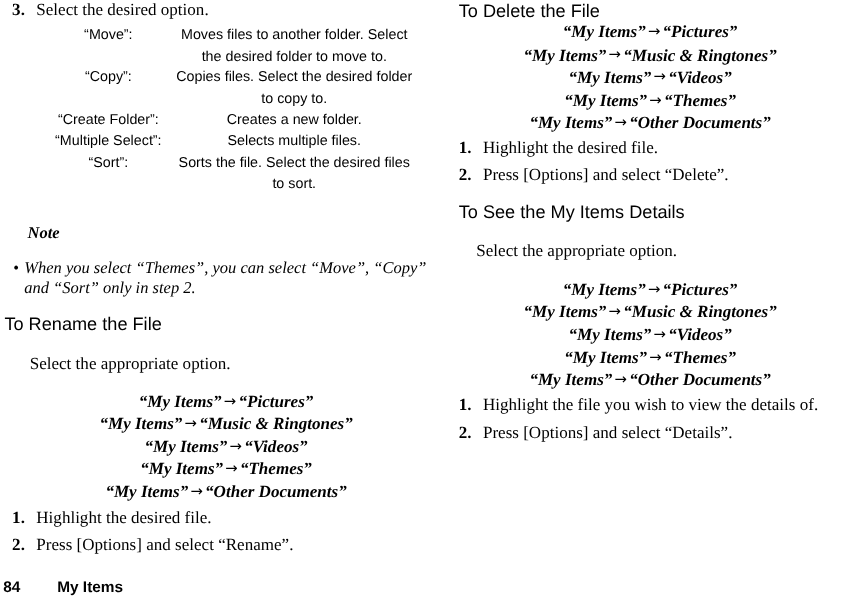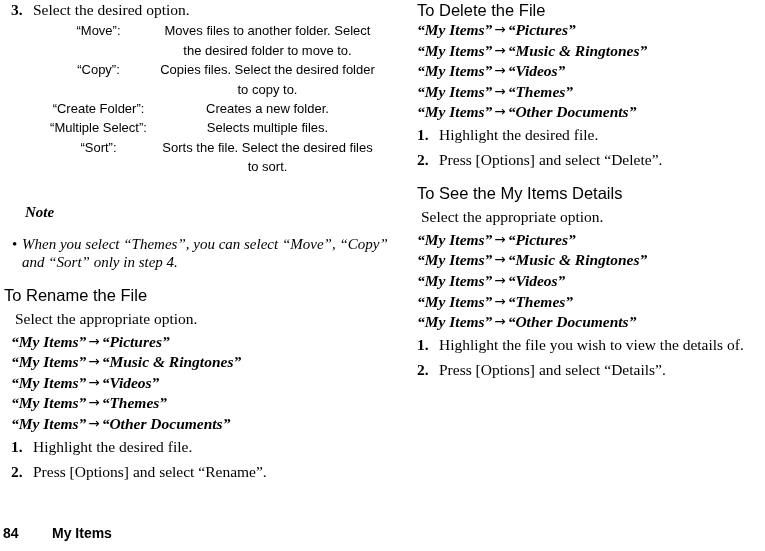--- a/index.html
+++ b/index.html
@@ -107,34 +107,35 @@
     padding-left: 4px;
     margin: 0;
   }
   .col-right .section-heading { padding-left: 0; }
 
   .lead-line {
     font-family: "Liberation Serif", "DejaVu Serif", serif;
     font-size: 15.5px;
     line-height: 19px;
     padding-left: 11px;
-    margin: 4px;
+    margin: 16px;
   }
   .col-right .lead-line { padding-left: 0; }
 
   
   .path {
     font-family: "Liberation Serif", "DejaVu Serif", serif;
     font-weight: bold;
     font-style: italic;
     font-size: 15.5px;
     line-height: 19.6px;
     padding-left: 11px;
     margin: 0;
     white-space: nowrap;
+    text-align: center;
   }
   .col-right .path { padding-left: 0; }
   .path .arrow {
     font-weight: normal;
     font-style: normal;
     font-family: "DejaVu Sans", sans-serif;
     font-size: 13.5px;
     padding: 0 2px;
     position: relative;
     top: -1px;
@@ -202,21 +203,21 @@
           <td class="desc">Sorts the file. Select the desired files to sort.</td>
         </tr>
       </tbody>
     </table>
 
     <div class="gap-md"></div>
 
     <p class="note-title">Note</p>
     <p class="note-item">
       <span class="bullet">•</span>
-      <span>When you select “Themes”, you can select “Move”, “Copy” and “Sort” only in step 4.</span>
+      <span>When you select “Themes”, you can select “Move”, “Copy” and “Sort” only in step 2.</span>
     </p>
 
     <div class="gap-md"></div>
 
     <h2 class="section-heading">To Rename the File</h2>
     <p class="lead-line">Select the appropriate option.</p>
 
     <p class="path">
       <span>“My Items”</span><span class="arrow">→</span><span>“Pictures”</span>
     </p>

